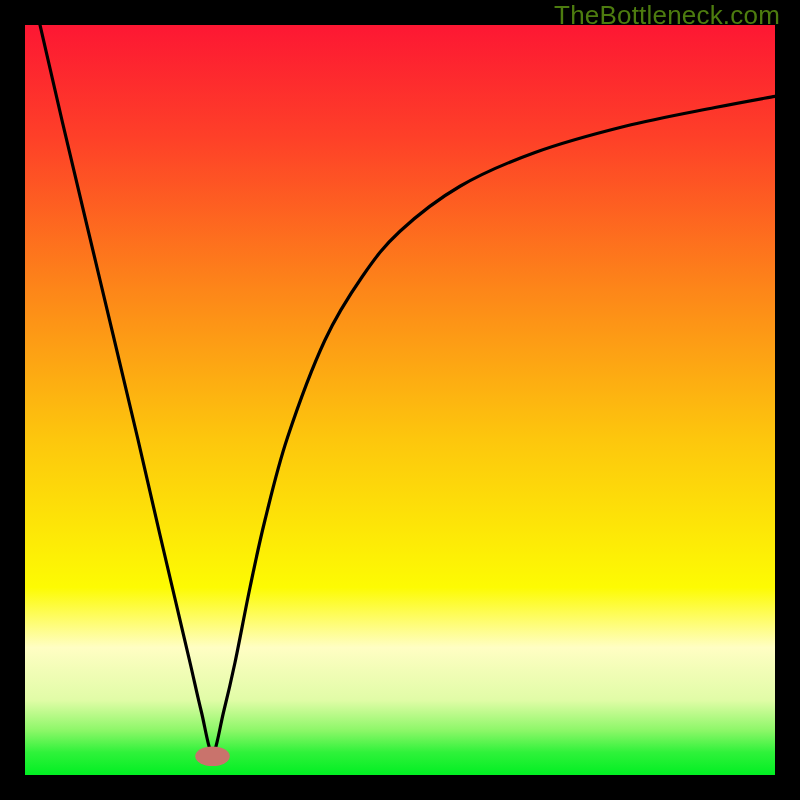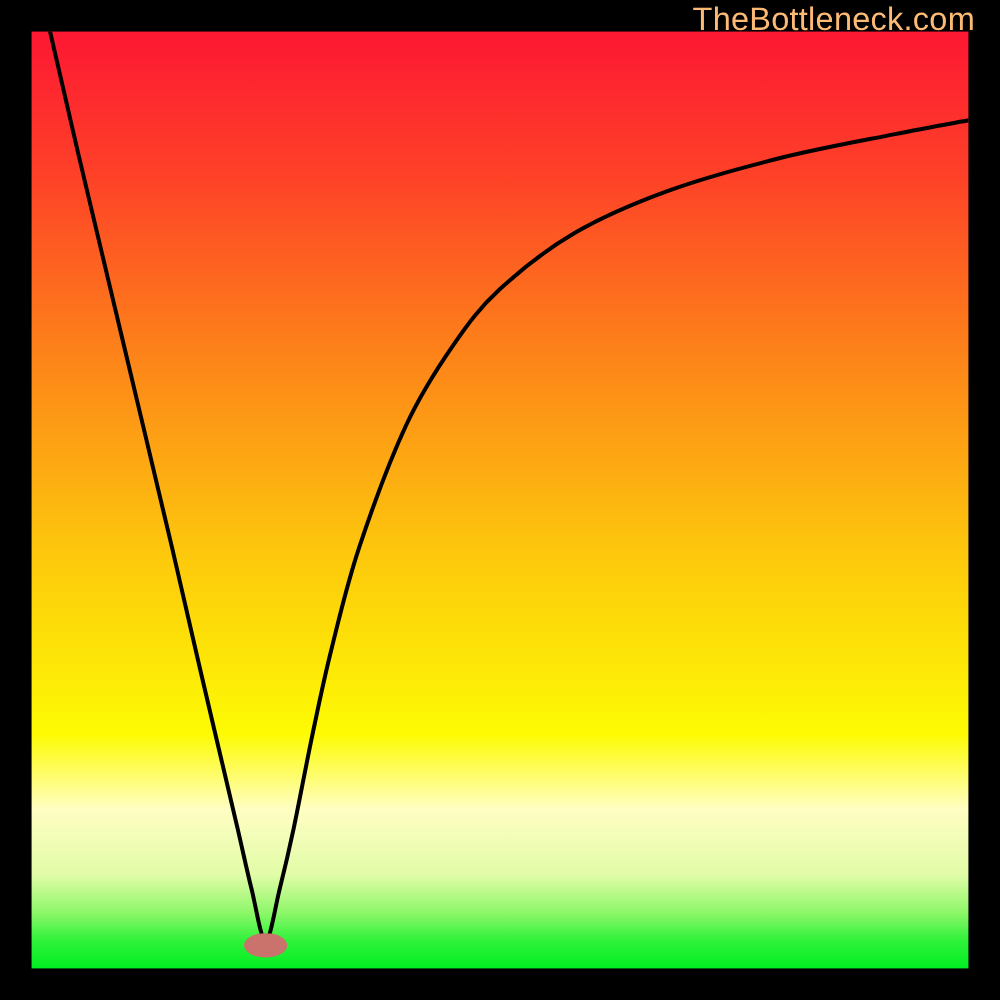--- a/index.html
+++ b/index.html
@@ -22,21 +22,21 @@
     left: 25px;
     top: 25px;
     width: 750px;
     height: 750px;
     overflow: hidden;
   }
   .watermark {
     position: absolute;
     top: 0px;
     right: 20px;
-    color: #fdba74;
+    color: #4d7c0f;
     font-size: 26px;
     font-weight: 500;
     letter-spacing: 0.2px;
     z-index: 50;
     font-family: Arial, sans-serif;
   }
   svg { display: block; }
 </style>
 </head>
 <body>

